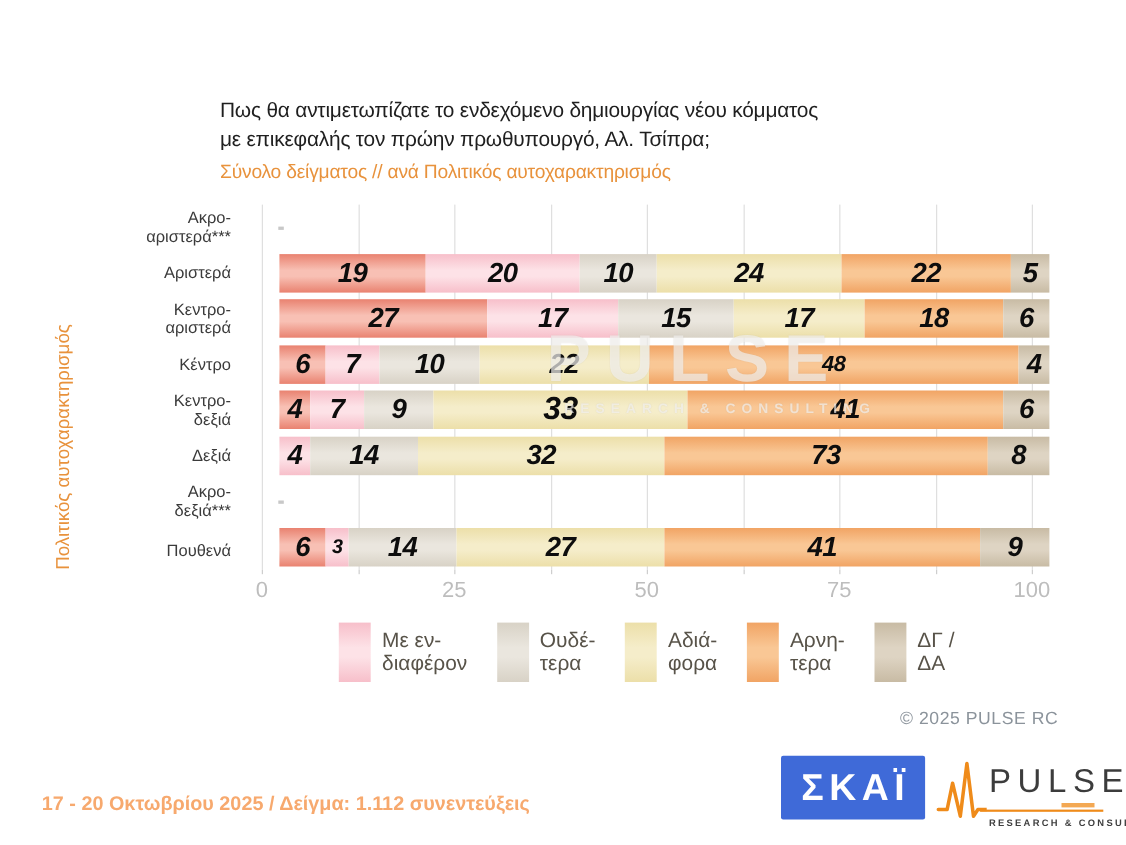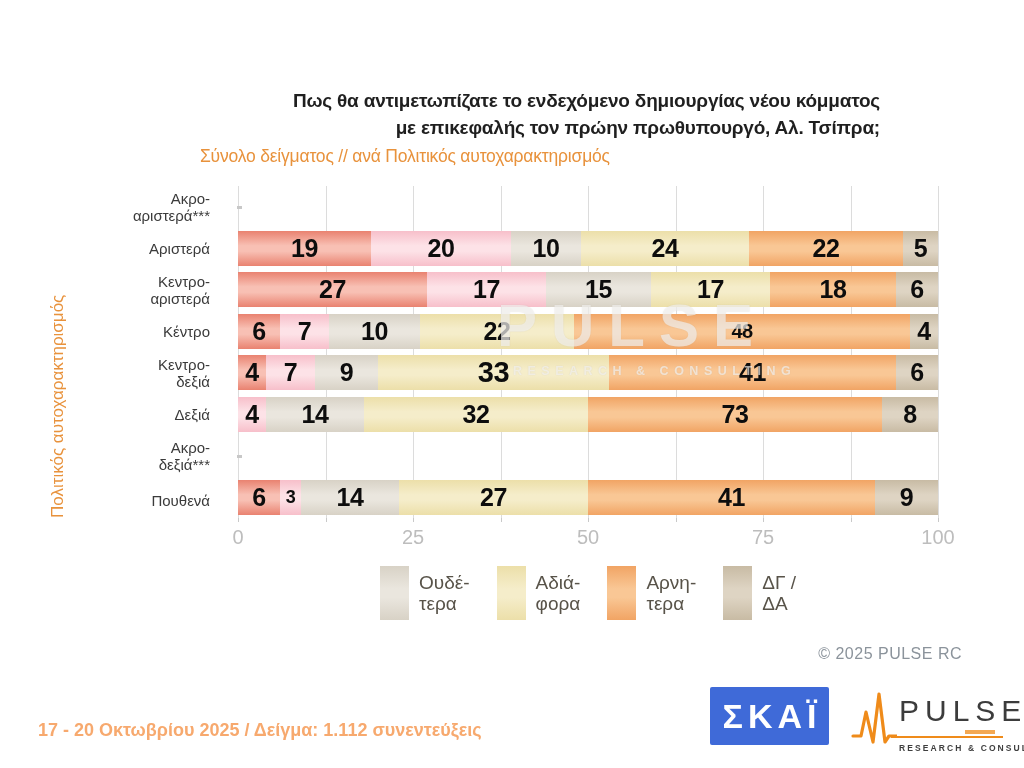--- a/index.html
+++ b/index.html
@@ -1,38 +1,38 @@
 <!DOCTYPE html>
 <html><head>
 <meta charset="utf-8">
 <style>
   html,body{margin:0;padding:0;background:#fff;}
   #page{position:relative;width:1024px;height:768px;background:#fff;overflow:hidden;
         font-family:"Liberation Sans",sans-serif;}
 
   
-  .title{position:absolute;left:200px;top:88px;width:680px;font-size:19px;font-weight:700;
-         color:#1f1f1f;line-height:1.4;white-space:pre-line;letter-spacing:-0.2px;text-align:right;}
+  .title{position:absolute;left:200px;top:88px;width:680px;font-size:19px;font-weight:400;
+         color:#1f1f1f;line-height:1.4;white-space:pre-line;letter-spacing:-0.2px;}
   .subtitle{position:absolute;left:200px;top:146px;width:680px;font-size:17.5px;
             color:#e8923c;letter-spacing:-0.2px;}
 
   
   .ylabel{position:absolute;left:48px;top:186px;height:332px;display:flex;align-items:center;
           writing-mode:vertical-rl;transform:rotate(180deg);font-size:17px;color:#e8923c;}
 
   
   .chart{position:absolute;left:0;top:186px;width:960px;height:332px;}
   .cat-labels{position:absolute;left:0;top:0;width:210px;height:332px;}
   .row-label{position:absolute;right:0;width:210px;height:41.5px;display:flex;align-items:center;
              justify-content:flex-end;font-size:15px;color:#3b3b3b;line-height:1.15;
              text-align:right;white-space:pre-line;}
   .plot{position:absolute;left:238px;top:0;width:700px;height:332px;}
   .gridline{position:absolute;top:0;width:1px;height:332px;background:#dcdcdc;}
   .tickmark{position:absolute;top:332px;width:1px;height:4px;background:#c9c9c9;}
-  .bar-row{position:absolute;left:0;height:35px;width:712px;}
+  .bar-row{position:absolute;left:16px;height:35px;width:712px;font-style:italic;}
   .seg{position:absolute;top:0;height:35px;display:flex;align-items:center;justify-content:center;}
   .seg span{font-weight:700;color:#0d0d0d;letter-spacing:-0.5px;white-space:nowrap;}
   .zero-tick{position:absolute;left:-1px;width:5px;height:3px;background:#c8c8c8;}
   .xtick-label{position:absolute;top:340px;width:70px;margin-left:-35px;text-align:center;
                font-size:20px;color:#bdbdbd;}
 
   
   .watermark{position:absolute;left:497px;top:296px;z-index:5;pointer-events:none;
              color:rgba(255,255,255,0.58);text-shadow:0 0 1px rgba(165,158,145,0.35);}
   .watermark .wm1{font-size:60px;font-weight:700;letter-spacing:14px;line-height:1;}
@@ -41,21 +41,21 @@
   
   .legend{position:absolute;left:238px;top:566px;width:700px;display:flex;
           justify-content:center;align-items:center;gap:27px;}
   .legend-item{display:flex;align-items:center;gap:10px;}
   .swatch{width:29px;height:54px;flex:0 0 29px;}
   .legend-label{font-size:19px;color:#585349;line-height:1.12;white-space:pre-line;}
 
   
   .copyright{position:absolute;right:62px;top:645px;font-size:16px;color:#8b939b;letter-spacing:0.5px;}
   .fieldwork{position:absolute;left:38px;top:720px;font-size:18px;font-weight:700;color:#f7a96e;}
-  .skai-logo{position:absolute;left:710px;top:687px;width:119px;height:58px;background:#3f6ad8;
+  .skai-logo{position:absolute;left:710px;top:687px;width:131px;height:58px;background:#3f6ad8;
              border-radius:2px;display:flex;align-items:center;justify-content:center;}
   .skai-text{color:#fff;font-size:34px;font-weight:700;letter-spacing:5px;padding-left:5px;}
   .pulse-logo{position:absolute;left:853px;top:684px;width:152px;height:76px;}
   .pulse-text{position:absolute;left:46px;top:10px;font-size:30px;color:#3c3c3c;letter-spacing:6px;}
   .pulse-line{position:absolute;left:38px;right:2px;top:52px;height:2px;background:#ef8b1a;}
   .pulse-mark{position:absolute;right:10px;top:46px;width:30px;height:4px;background:#ef8b1a;opacity:0.75;}
   .pulse-sub{position:absolute;left:46px;top:59px;font-size:8.5px;font-weight:700;
              letter-spacing:2.1px;color:#3f3f3f;white-space:nowrap;}
 </style>
 </head>
@@ -234,20 +234,25 @@
       </div>
   </div>
 
   <div class="watermark">
     <div class="wm1">PULSE</div>
     <div class="wm2">RESEARCH &amp; CONSULTING</div>
   </div>
 
   <div class="legend">
       <div class="legend-item">
+        <div class="swatch" style="background: linear-gradient(rgb(247, 191, 202) 0%, rgb(253, 226, 231) 42%, rgb(253, 226, 231) 58%, rgb(247, 191, 202) 100%);"></div>
+        <div class="legend-label">Με εν-
+διαφέρον</div>
+      </div>
+      <div class="legend-item">
         <div class="swatch" style="background: linear-gradient(rgb(216, 210, 198) 0%, rgb(234, 230, 222) 42%, rgb(234, 230, 222) 58%, rgb(216, 210, 198) 100%);"></div>
         <div class="legend-label">Ουδέ-
 τερα</div>
       </div>
       <div class="legend-item">
         <div class="swatch" style="background: linear-gradient(rgb(236, 223, 169) 0%, rgb(245, 237, 202) 42%, rgb(245, 237, 202) 58%, rgb(236, 223, 169) 100%);"></div>
         <div class="legend-label">Αδιά-
 φορα</div>
       </div>
       <div class="legend-item">

